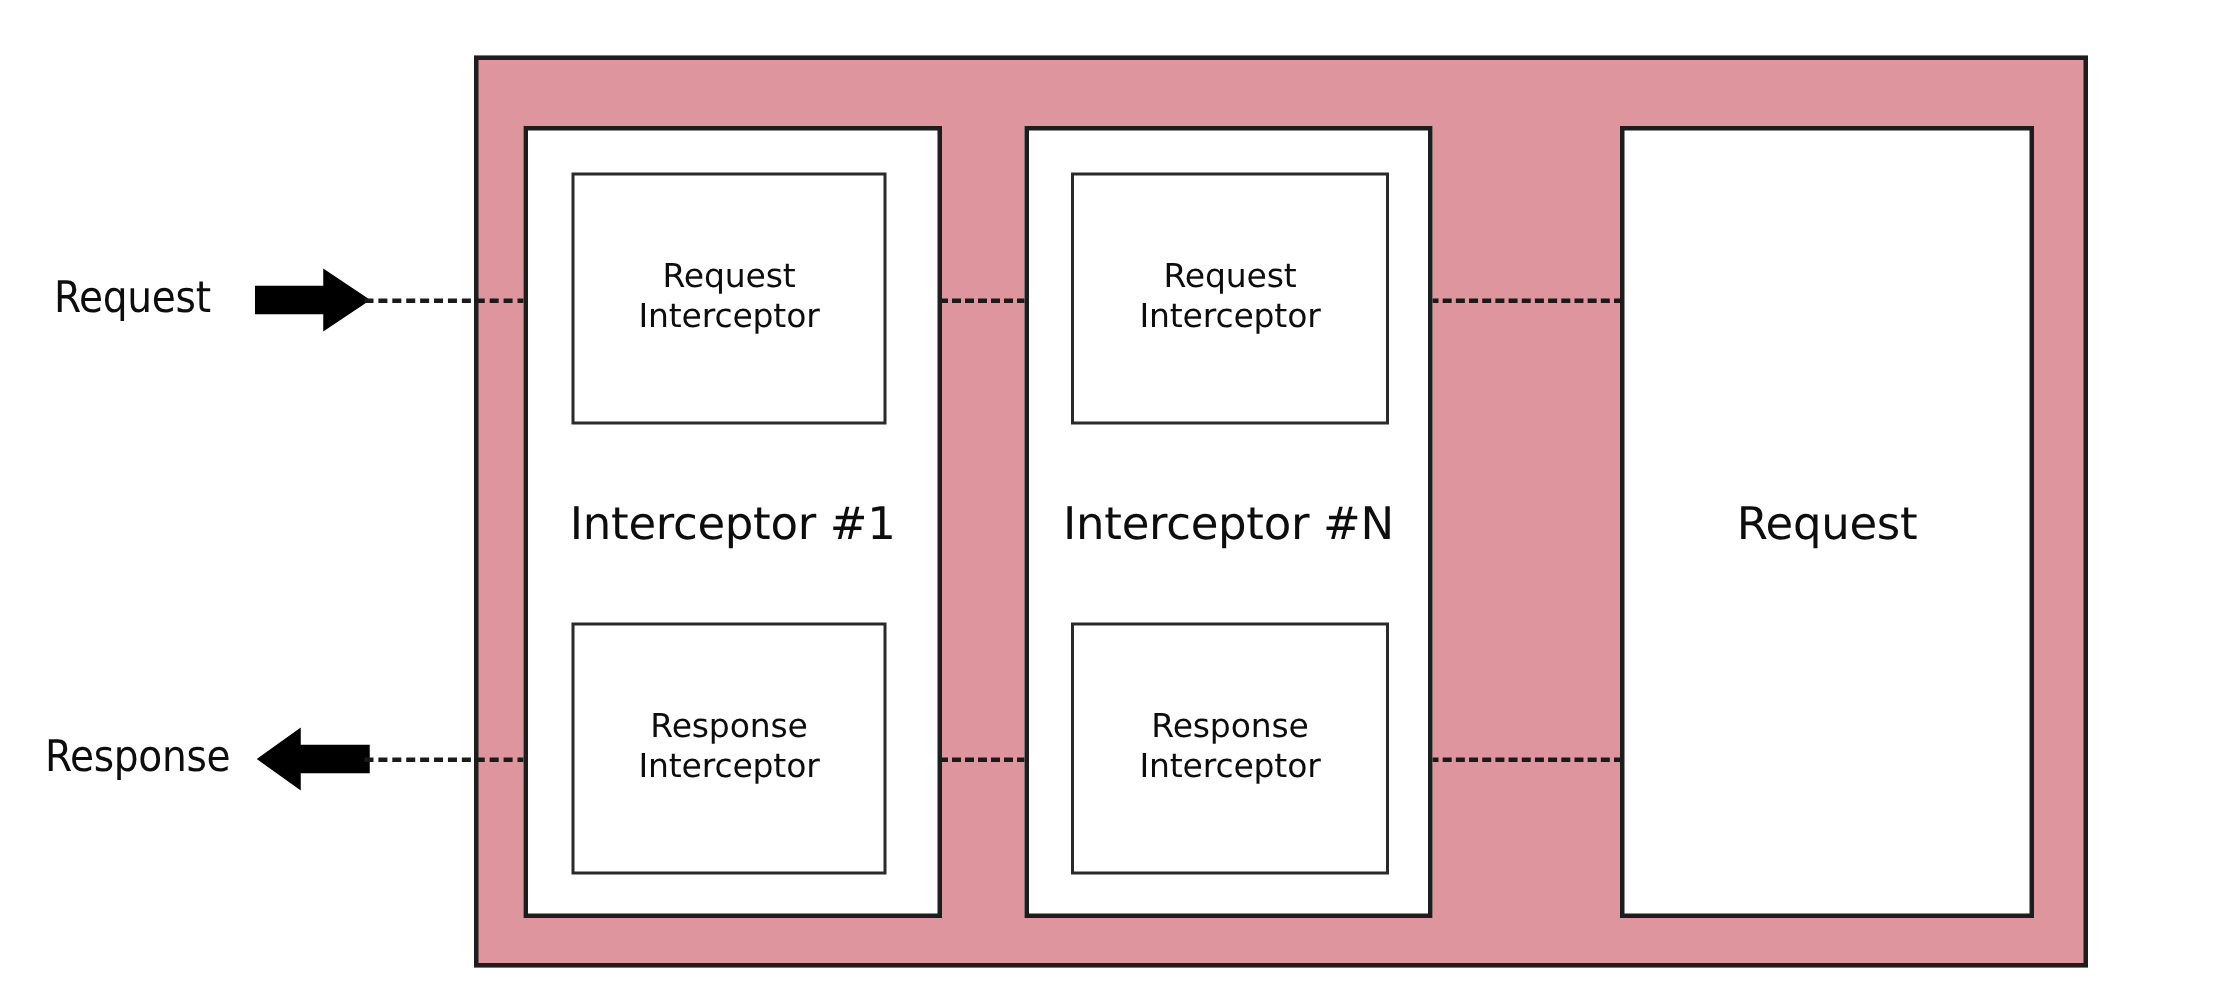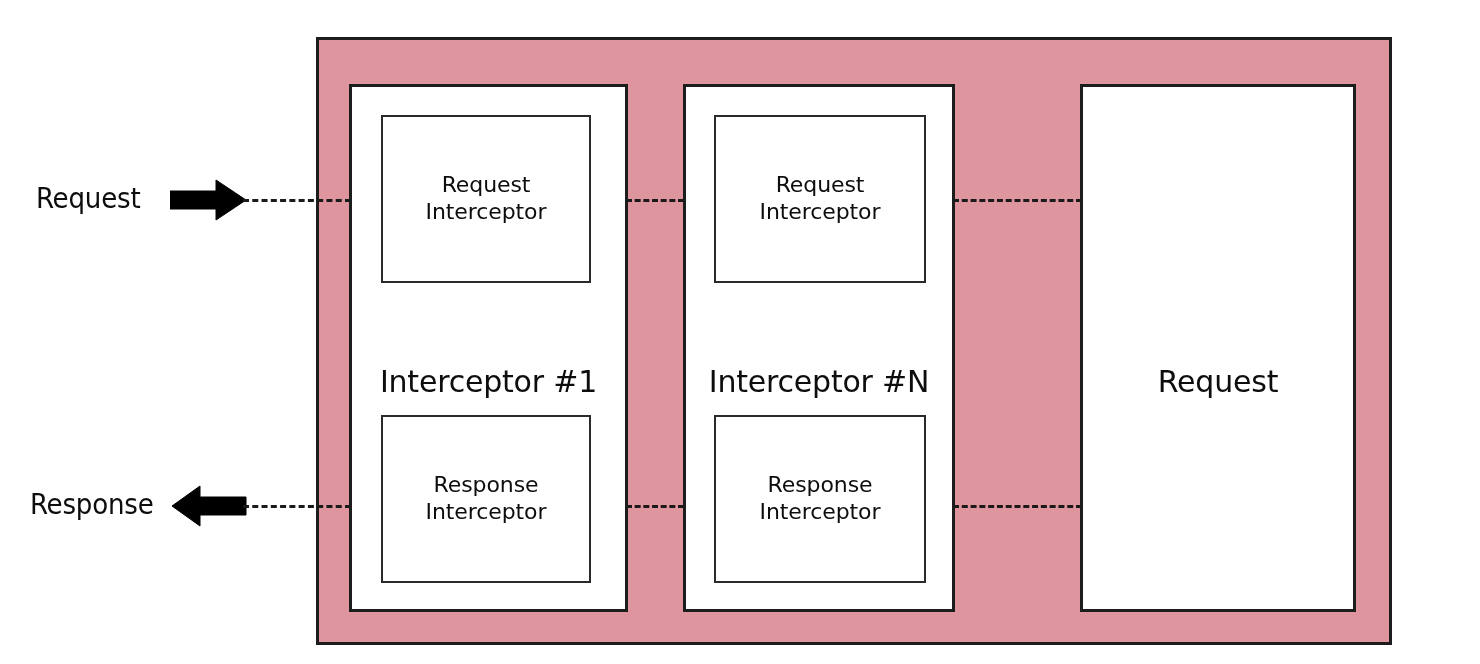--- a/index.html
+++ b/index.html
@@ -83,21 +83,20 @@
     position: absolute;
     left: 0;
     right: 0;
     top: 248px;
     text-align: center;
     font-size: 30px;
     line-height: 1;
     letter-spacing: -0.2px;
     color: #0d0d0d;
     white-space: nowrap;
-    margin-top: 32px;
   }
   #service-card .card-title { top: 248px; }
 
   
   .inner-box {
     position: absolute;
     background: #ffffff;
     border: 2px solid #2a2a2a;
     box-sizing: border-box;
     display: flex;

